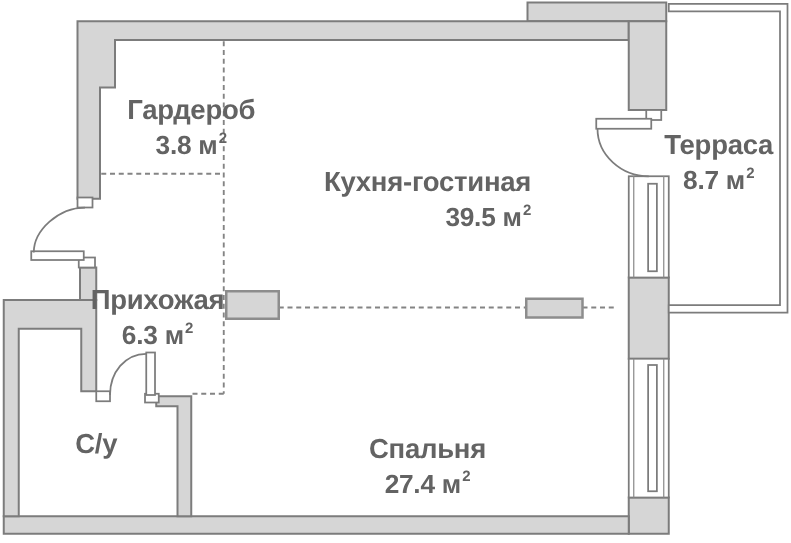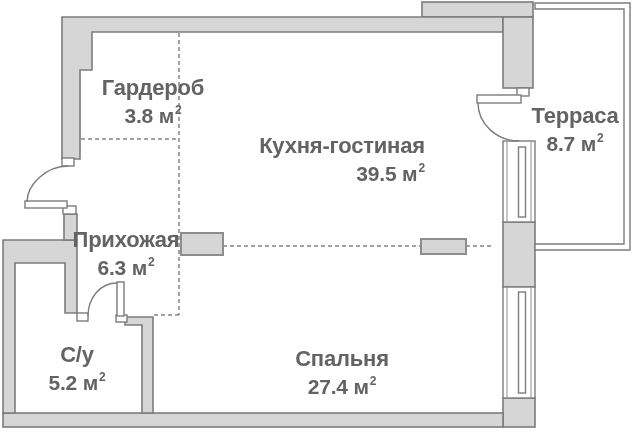--- a/index.html
+++ b/index.html
@@ -113,16 +113,15 @@
   <div class="room-label lbl-terrace">
     <div class="room-name">Терраса</div>
     <div class="room-area"><span>8.7 м</span><sup>2</sup></div>
   </div>
   <div class="room-label lbl-bedroom">
     <div class="room-name">Спальня</div>
     <div class="room-area"><span>27.4 м</span><sup>2</sup></div>
   </div>
   <div class="room-label lbl-bathroom">
     <div class="room-name">С/у</div>
-    <div class="room-area"><span>5.2 м</span><sup>2</sup></div>
   </div>
 
 </div>
 
 </body></html>

